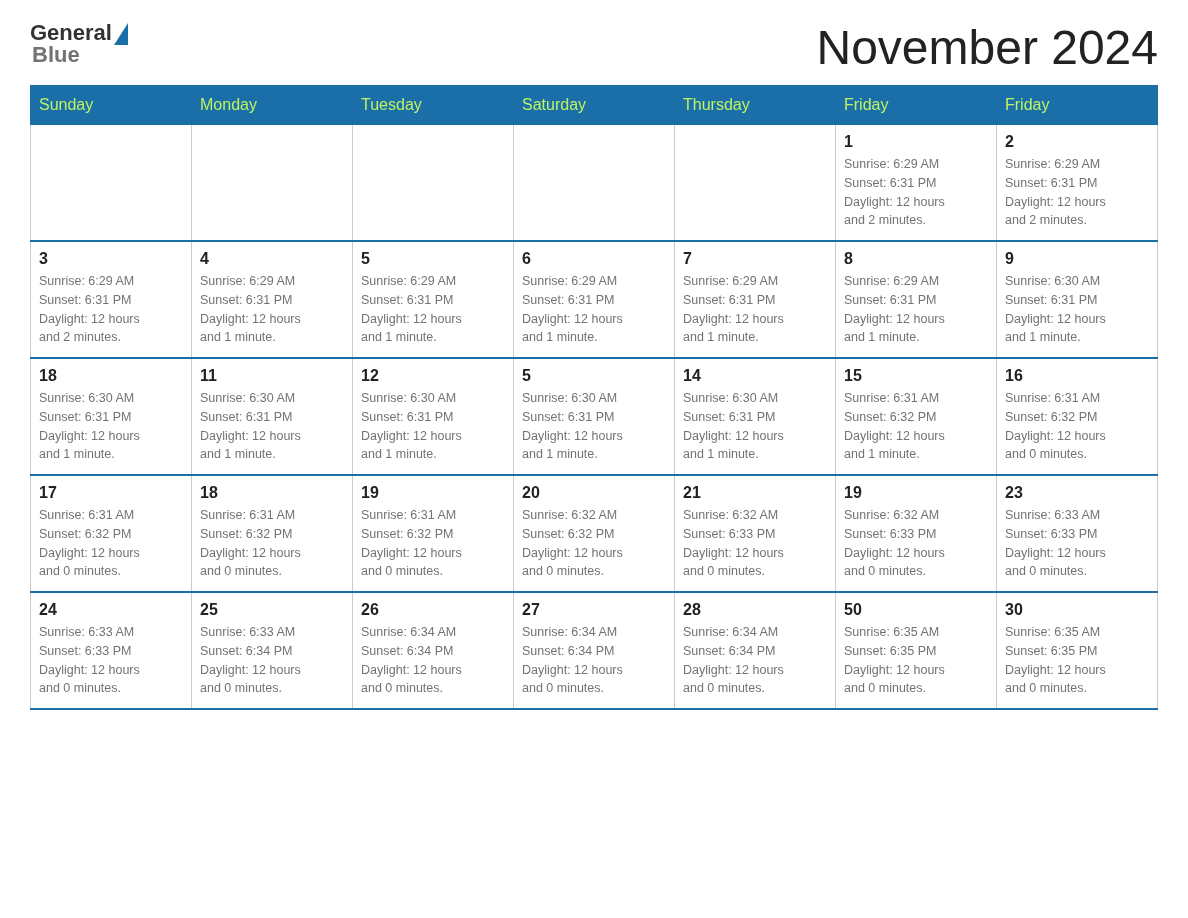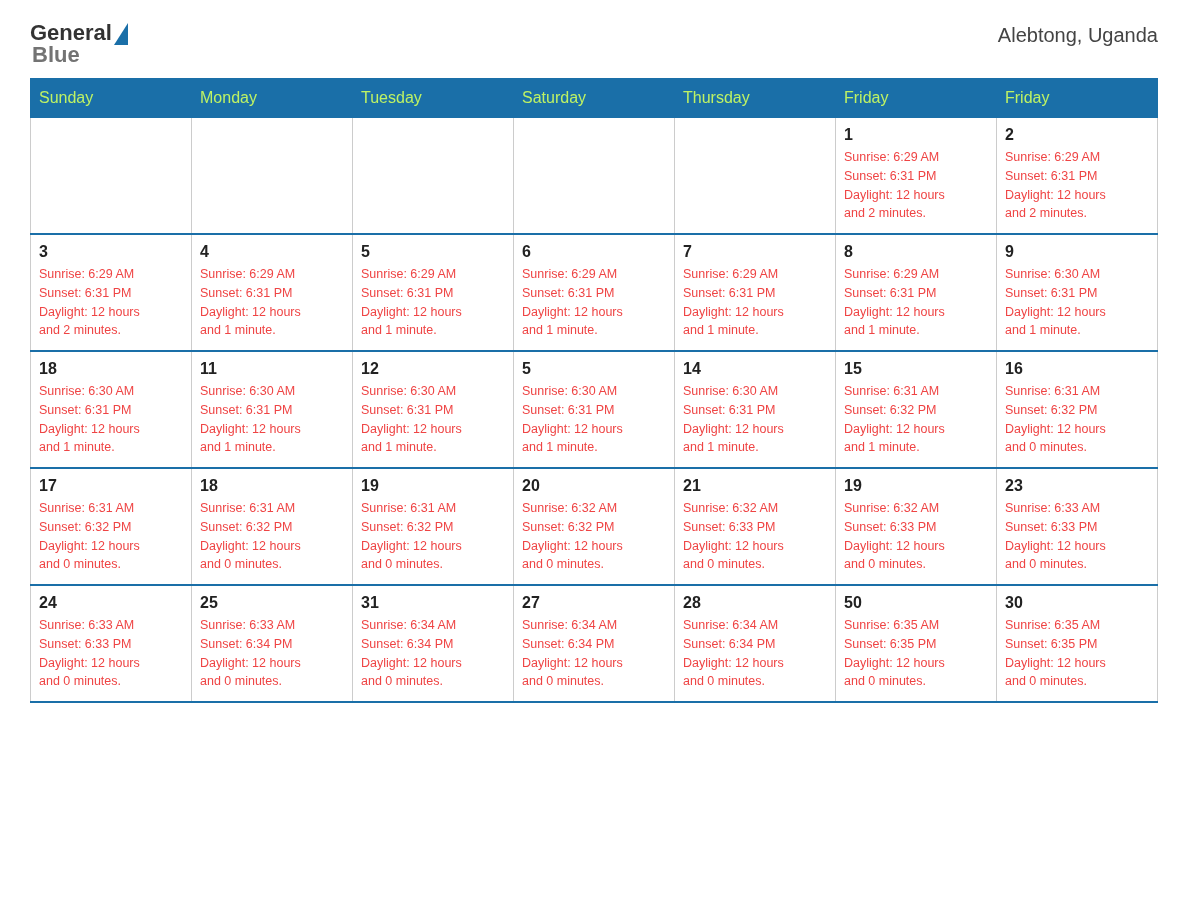--- a/index.html
+++ b/index.html
@@ -83,21 +83,21 @@
     }
     .day-number {
       font-size: 16px;
       font-weight: bold;
       color: #222;
       margin-bottom: 4px;
       display: block;
     }
     .day-info {
       font-size: 12.5px;
-      color: #ef4444;
+      color: #737373;
       line-height: 1.5;
     }
     .empty-cell {
       background: #f9f9f9;
     }
     .logo-wrapper {
       display: flex;
       flex-direction: column;
       align-items: flex-start;
     }
@@ -111,21 +111,21 @@
 
 <div class="header">
   <div class="logo-wrapper">
     <div class="logo-row1">
       <span class="logo-text-general">General</span>
       <span class="logo-triangle"></span>
     </div>
     <span class="logo-blue">Blue</span>
   </div>
   <div class="title-section">
-    <div class="location">Alebtong, Uganda</div>
+    <div class="month-title">November 2024</div>
   </div>
 </div>
 
 <table class="calendar">
   <thead>
     <tr>
     <th>Sunday</th>
         <th>Monday</th>
         <th>Tuesday</th>
         <th>Saturday</th>
@@ -243,21 +243,21 @@
       <tr>
         <td>
           <span class="day-number">24</span>
           <div class="day-info">Sunrise: 6:33 AM<br>Sunset: 6:33 PM<br>Daylight: 12 hours<br>and 0 minutes.</div>
         </td>
         <td>
           <span class="day-number">25</span>
           <div class="day-info">Sunrise: 6:33 AM<br>Sunset: 6:34 PM<br>Daylight: 12 hours<br>and 0 minutes.</div>
         </td>
         <td>
-          <span class="day-number">31</span>
+          <span class="day-number">26</span>
           <div class="day-info">Sunrise: 6:34 AM<br>Sunset: 6:34 PM<br>Daylight: 12 hours<br>and 0 minutes.</div>
         </td>
         <td>
           <span class="day-number">27</span>
           <div class="day-info">Sunrise: 6:34 AM<br>Sunset: 6:34 PM<br>Daylight: 12 hours<br>and 0 minutes.</div>
         </td>
         <td>
           <span class="day-number">28</span>
           <div class="day-info">Sunrise: 6:34 AM<br>Sunset: 6:34 PM<br>Daylight: 12 hours<br>and 0 minutes.</div>
         </td>

